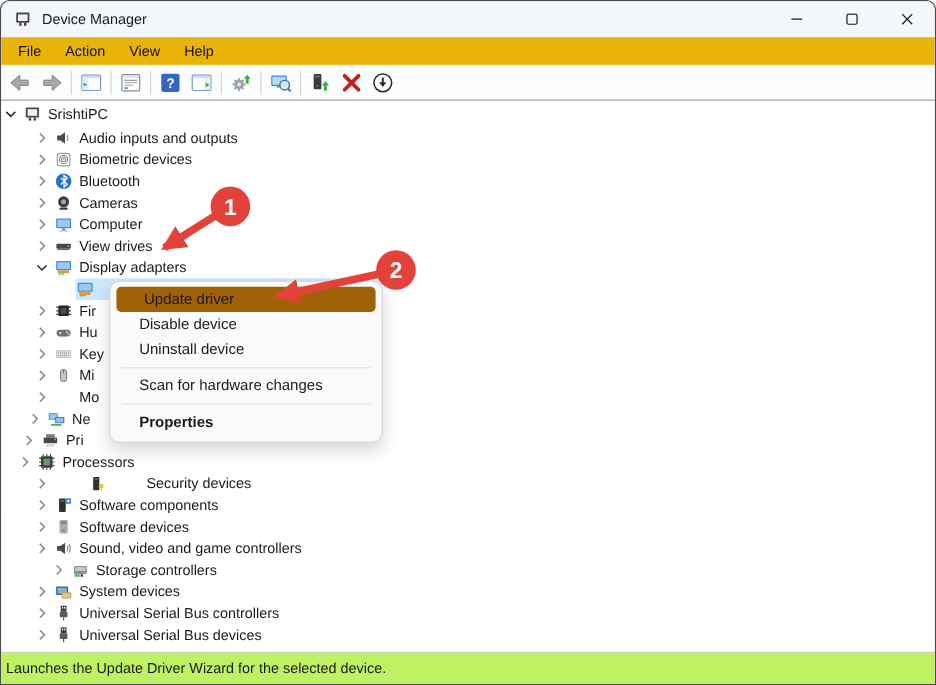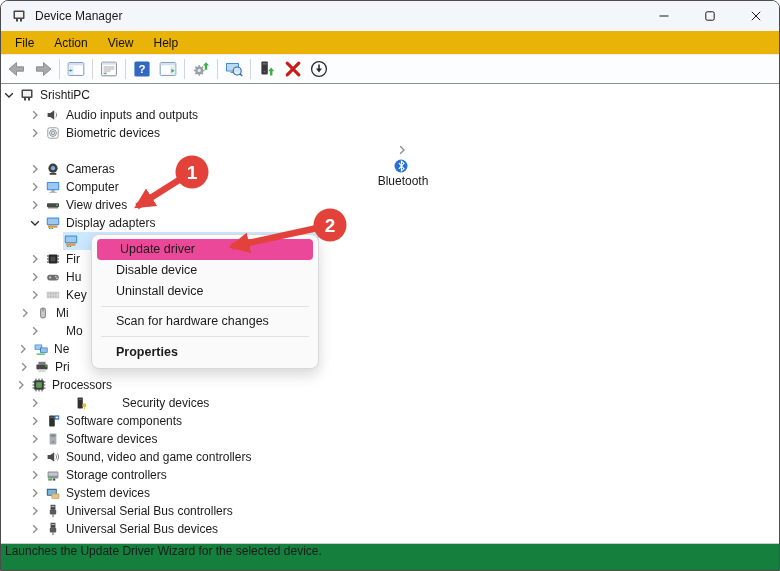--- a/index.html
+++ b/index.html
@@ -29,21 +29,21 @@
   .tlabel{white-space:nowrap;position:relative;z-index:1;}
   .selbg{position:absolute;left:62px;top:0;width:256px;height:18px;background:#cce8ff;z-index:0;}
   
   .context-menu{position:absolute;left:90px;top:150px;width:228px;background:#fafafa;border:1px solid #d8d8d8;
                 border-radius:8px;box-shadow:0 6px 14px rgba(0,0,0,0.16);padding:4px 0 5px 0;z-index:20;box-sizing:border-box;}
   .cm-item{height:21px;line-height:21px;padding-left:24px;font-size:12.5px;color:#1a1a1a;white-space:nowrap;}
   .cm-item.hl{margin:0 5px;padding-left:23px;border-radius:4px;background:#ededed;}
   .cm-item.bold{font-weight:bold;height:22px;line-height:22px;}
   .cm-sep{height:1px;background:#e1e1e1;margin:4px 9px;}
   
-  .statusbar{height:26px;flex:0 0 26px;background:#15803d;border-top:1px solid #cbcbcb;display:flex;padding-left:4px;}
+  .statusbar{height:26px;flex:0 0 26px;background:#bef264;border-top:1px solid #cbcbcb;display:flex;align-items:center;padding-left:4px;}
   
   .annotations{position:absolute;inset:0;z-index:60;pointer-events:none;}
   .annot-fill{fill:#e2423a;}
   .annot-stroke{stroke:#e2423a;}
   .badge-num{fill:#ffffff;font-family:"Liberation Sans","DejaVu Sans",sans-serif;font-size:19px;font-weight:bold;text-anchor:middle;}
 </style>
 </head>
 <body>
 
 <div class="window">
@@ -239,21 +239,21 @@
           <span class="ticon">
             <svg width="16" height="16" viewBox="0 0 16 16">
               <rect x="2.8" y="2.8" width="10.4" height="10.4" rx="2" fill="none" stroke="#9aa0a6" stroke-width="1"></rect>
               <circle cx="8" cy="8" r="3.4" fill="none" stroke="#7d838a" stroke-width="0.9"></circle>
               <circle cx="8" cy="8" r="1.8" fill="none" stroke="#7d838a" stroke-width="0.9"></circle>
               <circle cx="8" cy="8" r="0.5" fill="#7d838a"></circle>
             </svg>
           </span>
           <span class="tlabel">Biometric devices</span>
         </div>
-        <div class="trow" style="padding-left: 26px; flex-direction: column;">
+        <div class="trow" style="padding-left: 26px;">
           <span class="chev">
             <svg width="16" height="16" viewBox="0 0 16 16">
               <path d="M6.2 4.2 10 8l-3.8 3.8" fill="none" stroke="#8a8a8a" stroke-width="1.3"></path>
             </svg>
           </span>
           <span class="ticon">
             <svg width="16" height="16" viewBox="0 0 16 16">
               <circle cx="8" cy="8" r="6.5" fill="#2a6fd4"></circle>
               <path d="M5.8 5.2 11 10.6 8.4 12.8V3.2L11 5.4 5.8 10.8" fill="none" stroke="#ffffff" stroke-width="1.1"></path>
             </svg>
@@ -376,21 +376,21 @@
           </span>
           <span class="ticon">
             <svg width="16" height="16" viewBox="0 0 16 16">
               <rect x="1.8" y="4.8" width="12.4" height="6.4" rx="0.8" fill="#b9b9b9"></rect>
               <rect x="2.6" y="5.6" width="10.8" height="4.8" fill="#e8e8e8"></rect>
               <path d="M3.4 6.6h8.8M3.4 8h8.8M3.4 9.4h8.8" stroke="#8a8a8a" stroke-width="0.7" stroke-dasharray="1 0.6"></path>
             </svg>
           </span>
           <span class="tlabel">Key</span>
         </div>
-        <div class="trow" style="padding-left: 16px;">
+        <div class="trow" style="padding-left: 26px;">
           <span class="chev">
             <svg width="16" height="16" viewBox="0 0 16 16">
               <path d="M6.2 4.2 10 8l-3.8 3.8" fill="none" stroke="#8a8a8a" stroke-width="1.3"></path>
             </svg>
           </span>
           <span class="ticon">
             <svg width="16" height="16" viewBox="0 0 16 16">
               <rect x="5" y="2.6" width="6" height="10.8" rx="3" fill="#8d8d8d"></rect>
               <rect x="6" y="3.4" width="4" height="9.2" rx="2" fill="#c6c6c6"></rect>
               <line x1="8" y1="3" x2="8" y2="6.4" stroke="#6f6f6f" stroke-width="0.8"></line>
@@ -400,21 +400,21 @@
         </div>
         <div class="trow" style="padding-left: 26px;">
           <span class="chev">
             <svg width="16" height="16" viewBox="0 0 16 16">
               <path d="M6.2 4.2 10 8l-3.8 3.8" fill="none" stroke="#8a8a8a" stroke-width="1.3"></path>
             </svg>
           </span>
           <span class="ticon"></span>
           <span class="tlabel">Mo</span>
         </div>
-        <div class="trow" style="padding-left: 14px;">
+        <div class="trow" style="padding-left: 20px;">
           <span class="chev">
             <svg width="16" height="16" viewBox="0 0 16 16">
               <path d="M6.2 4.2 10 8l-3.8 3.8" fill="none" stroke="#8a8a8a" stroke-width="1.3"></path>
             </svg>
           </span>
           <span class="ticon">
             <svg width="16" height="16" viewBox="0 0 16 16">
               <rect x="1.6" y="3.4" width="7.6" height="5.4" rx="0.6" fill="#3e8ddd"></rect>
               <rect x="2.4" y="4.2" width="6" height="3.8" fill="#9ec9ef"></rect>
               <rect x="7" y="6.4" width="7.6" height="5.4" rx="0.6" fill="#2f74bd"></rect>
@@ -509,21 +509,21 @@
             </svg>
           </span>
           <span class="ticon">
             <svg width="16" height="16" viewBox="0 0 16 16">
               <path d="M2.6 6h2.8L9.2 3.2v9.6L5.4 10H2.6z" fill="#4a4a4a"></path>
               <path d="M10.8 5.6c1 1.2 1 3.6 0 4.8M12.4 4.4c1.6 1.8 1.6 5.4 0 7.2" stroke="#8a8a8a" stroke-width="1" fill="none"></path>
             </svg>
           </span>
           <span class="tlabel">Sound, video and game controllers</span>
         </div>
-        <div class="trow" style="padding-left: 26px;">
+        <div class="trow" style="padding-left: 40px;">
           <span class="chev">
             <svg width="16" height="16" viewBox="0 0 16 16">
               <path d="M6.2 4.2 10 8l-3.8 3.8" fill="none" stroke="#8a8a8a" stroke-width="1.3"></path>
             </svg>
           </span>
           <span class="ticon">
             <svg width="16" height="16" viewBox="0 0 16 16">
               <rect x="2.6" y="4.6" width="10.8" height="6.8" rx="0.8" fill="#8d9298"></rect>
               <rect x="3.6" y="5.6" width="8.8" height="3.2" fill="#c2c7cc"></rect>
               <rect x="3.2" y="11.6" width="4.2" height="2" fill="#49b04c"></rect>
@@ -577,21 +577,21 @@
               <rect x="6.6" y="2.8" width="1" height="1.4" fill="#ffffff"></rect>
               <rect x="8.4" y="2.8" width="1" height="1.4" fill="#ffffff"></rect>
               <rect x="4.8" y="6.8" width="6.4" height="4.6" rx="0.8" fill="#5a5a5a"></rect>
               <rect x="7.5" y="11.4" width="1" height="2.8" fill="#5a5a5a"></rect>
             </svg>
           </span>
           <span class="tlabel">Universal Serial Bus devices</span>
         </div>
       </div>
     <div class="context-menu" id="ctxmenu">
-        <div class="cm-item hl" style="background: #ec4899;">Update driver</div>
+        <div class="cm-item hl" style="background: #a16207;">Update driver</div>
         <div class="cm-item">Disable device</div>
         <div class="cm-item">Uninstall device</div>
         <div class="cm-sep"></div>
         <div class="cm-item">Scan for hardware changes</div>
         <div class="cm-sep"></div>
         <div class="cm-item bold">Properties</div>
       </div>
   </div>
 
   <div class="statusbar">

